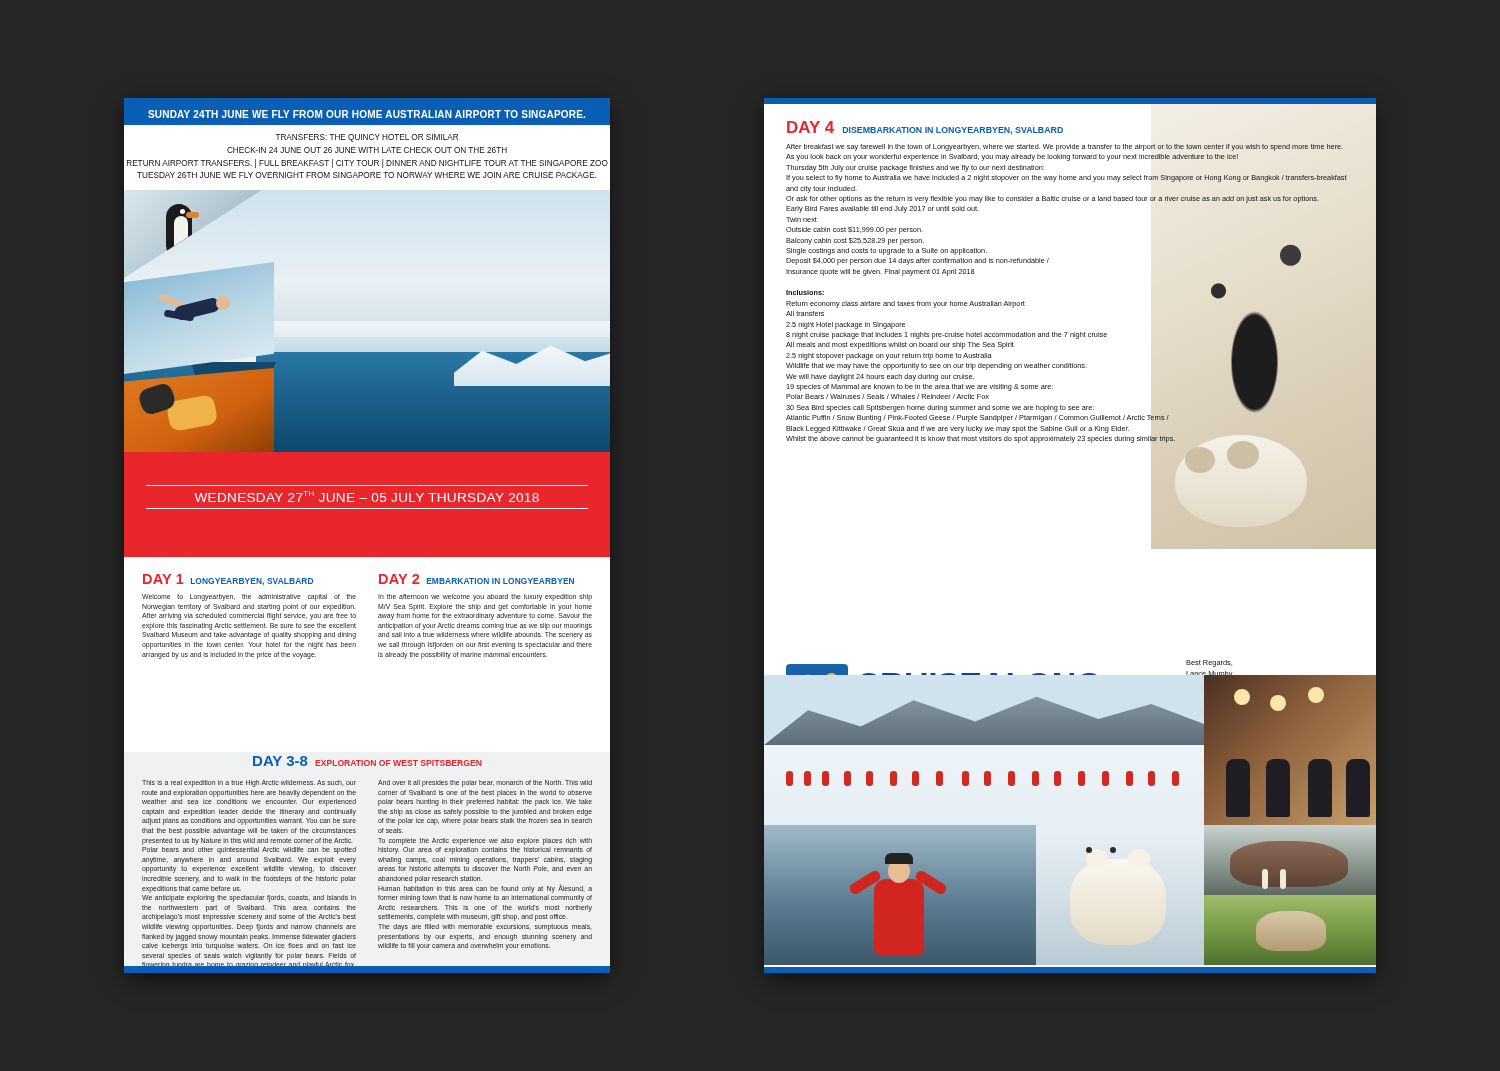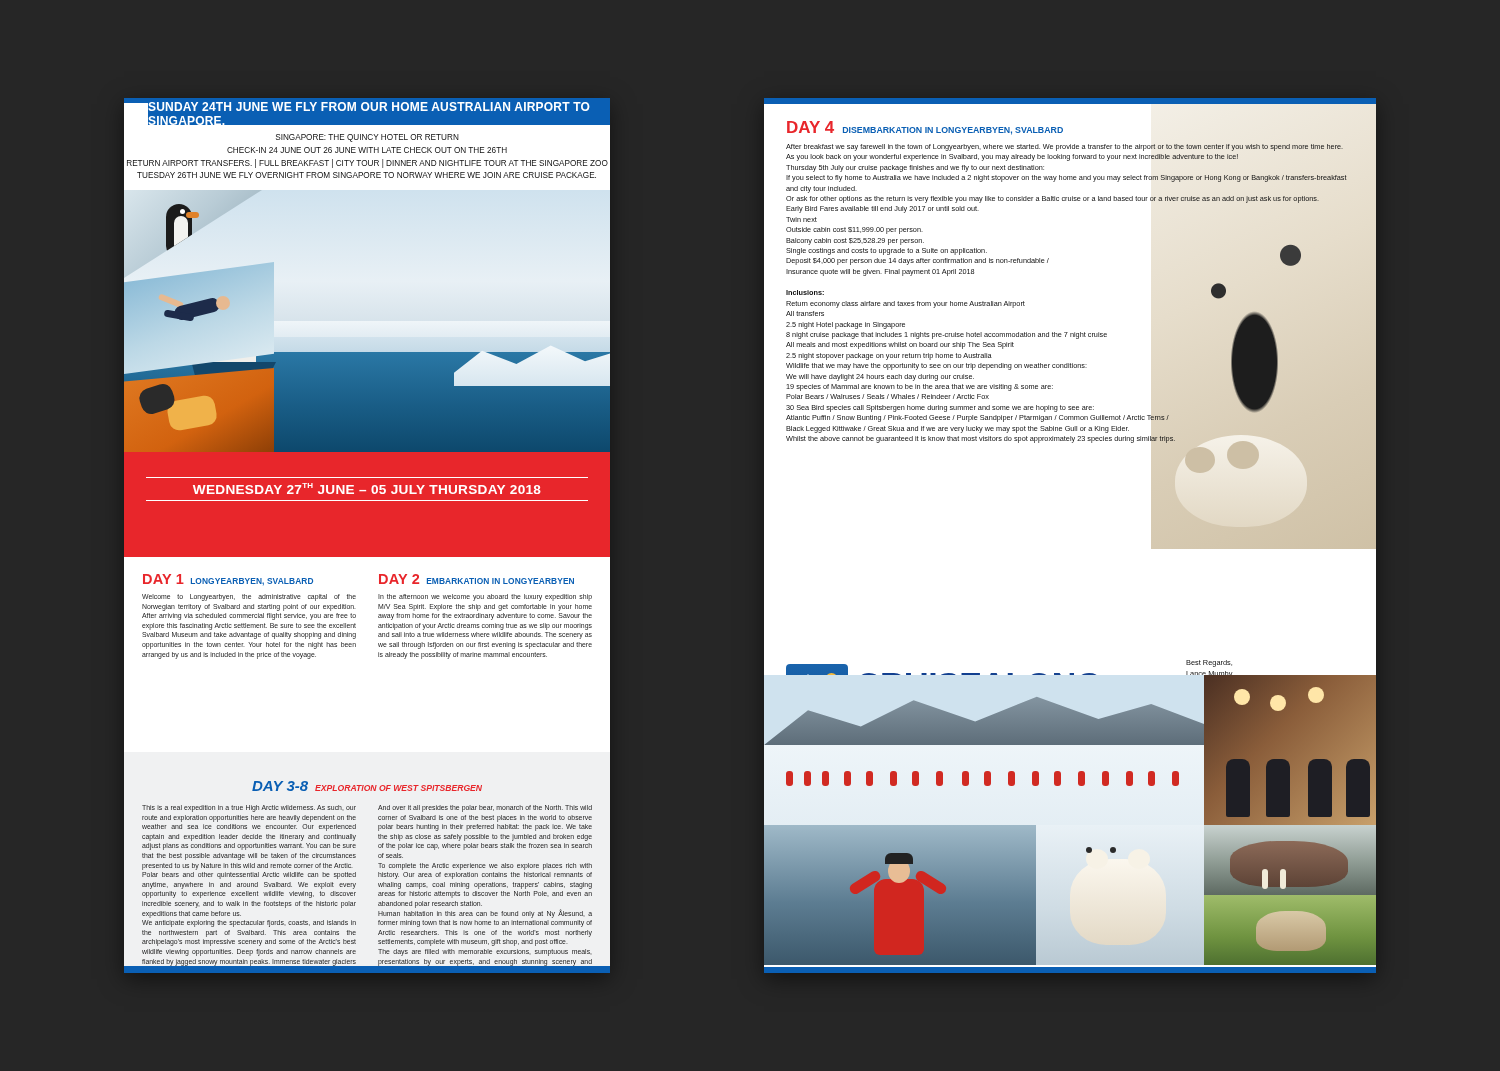--- a/index.html
+++ b/index.html
@@ -17,21 +17,21 @@
     background:#ffffff;
     box-shadow:0 6px 22px rgba(0,0,0,.55);
     overflow:hidden;
   }
   .p1-bluebar{
     position:absolute;left:0;top:0;width:100%;height:5px;background:#0a5fb4;
   }
   .p1-header{
     position:absolute;left:0;top:5px;width:100%;height:22px;background:#0a5fb4;
     color:#fff;display:flex;align-items:center;justify-content:center;
-    font-size:12px;font-weight:bold;letter-spacing:.2px;margin-left:24px;
+    font-size:10px;font-weight:bold;letter-spacing:.2px;
   }
   .p1-subheader{
     position:absolute;left:0;top:27px;width:100%;height:65px;
     background:#ffffff;color:#111;
     display:flex;flex-direction:column;align-items:center;justify-content:center;
     font-size:8.2px;line-height:12.6px;text-align:center;
   }
   .p1-hero{
     position:absolute;left:0;top:92px;width:100%;height:262px;overflow:hidden;
     background:linear-gradient(#bcd8ea,#8db9d4 48%,#3f7fa8 60%,#1d5c85);
@@ -89,36 +89,36 @@
     clip-path:polygon(0 70%,18% 20%,40% 50%,62% 8%,84% 44%,100% 26%,100% 100%,0 100%);}
 
   .p1-titleband{
     position:absolute;left:0;top:354px;width:100%;height:105px;background:#e8262b;color:#fff;
     text-align:center;
   }
   .p1-title{
     padding-top:12px;font-size:29px;line-height:31px;font-weight:bold;letter-spacing:.4px;
   }
   .p1-daterow{
-    margin:13px 22px 0 22px;border-top:1.5px solid #fff;border-bottom:1.5px solid #fff;
-    padding:3px 0 3px 0;font-size:13.6px;font-weight:bold;letter-spacing:.3px;
+    margin:21px 22px 0 22px;border-top:1.5px solid #fff;border-bottom:1.5px solid #fff;
+    padding:3px 0 3px 0;font-size:13.6px;font-weight:normal;letter-spacing:.3px;
   }
   .p1-daterow sup{font-size:8px;vertical-align:super;}
 
   .p1-body{position:absolute;left:0;top:459px;width:100%;height:410px;background:#fff;}
   .cols{display:flex;padding:14px 18px 0 18px;gap:22px;}
   .col{width:50%;}
   .dayhead{display:flex;align-items:baseline;gap:6px;margin-bottom:5px;}
   .dayhead .d{color:#e8262b;font-size:14.5px;font-weight:bold;letter-spacing:.2px;}
   .dayhead .t{color:#0a5fb4;font-size:8.4px;font-weight:bold;letter-spacing:.1px;}
   .ptext{font-size:6.9px;line-height:9.6px;color:#1b1b1b;text-align:justify;}
   .p1-greyband{
     position:absolute;left:0;top:654px;width:100%;height:215px;background:#f0f1f2;
   }
-  .center-head{display:flex;align-items:baseline;justify-content:center;gap:7px;padding-top:25px;font-style:italic;}
+  .center-head{display:flex;align-items:baseline;justify-content:center;gap:7px;padding-top:0;}
   .center-head .d{color:#0a5fb4;font-size:15px;font-weight:bold;}
   .center-head .t{color:#e8262b;font-size:8.6px;font-weight:bold;}
   .grey-cols{display:flex;padding:9px 18px 0 18px;gap:22px;}
   .p1-footbar{position:absolute;left:0;bottom:0;width:100%;height:7px;background:#0a5fb4;}
 
   
   .page2{
     position:absolute;left:764px;top:98px;width:612px;height:875px;
     background:#ffffff;box-shadow:0 6px 22px rgba(0,0,0,.55);overflow:hidden;
   }
@@ -201,21 +201,21 @@
 </head>
 <body>
 
 <div class="stage">
 
   <div class="page1">
     <div class="p1-bluebar"></div>
     <div class="p1-header">SUNDAY 24TH JUNE WE FLY FROM OUR HOME AUSTRALIAN AIRPORT TO SINGAPORE.</div>
 
     <div class="p1-subheader">
-      <div>SINGAPORE: THE QUINCY HOTEL OR RETURN</div>
+      <div>TRANSFERS: THE QUINCY HOTEL OR SIMILAR</div>
       <div>CHECK-IN 24 JUNE OUT 26 JUNE WITH LATE CHECK OUT ON THE 26TH</div>
       <div>RETURN AIRPORT TRANSFERS. | FULL BREAKFAST | CITY TOUR | DINNER AND NIGHTLIFE TOUR AT THE SINGAPORE ZOO</div>
       <div>TUESDAY 26TH JUNE WE FLY OVERNIGHT FROM SINGAPORE TO NORWAY WHERE WE JOIN ARE CRUISE PACKAGE.</div>
     </div>
 
     <div class="p1-hero">
       <div class="hero-sky"></div>
       <div class="hero-sea"></div>
       <div class="hero-ice"></div>
       <div class="berg2"></div>

